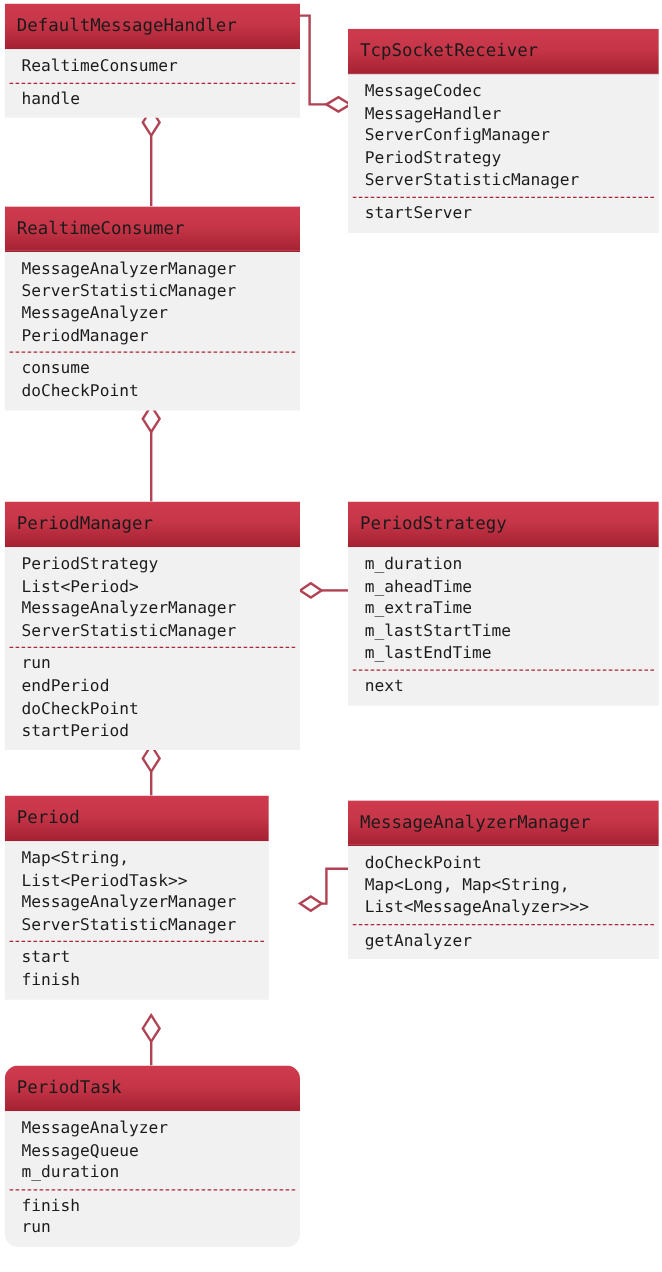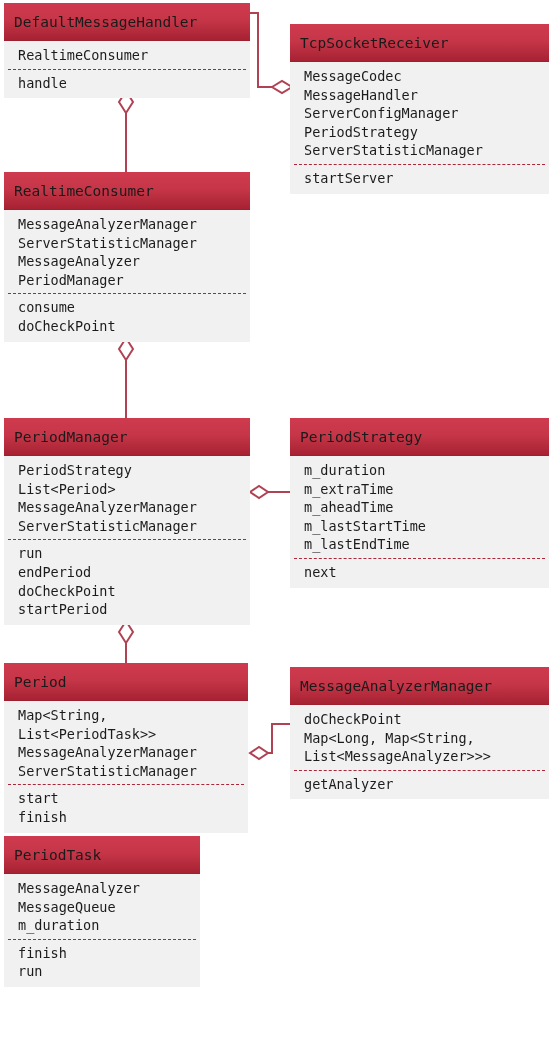--- a/index.html
+++ b/index.html
@@ -174,33 +174,33 @@
         <div class="uml-row">startPeriod</div>
       </div>
     </div>
   </div>
 
   <div class="uml-class" style="left:290px; top:418px; width:259px;">
     <div class="uml-header">PeriodStrategy</div>
     <div class="uml-body">
       <div class="uml-attrs">
         <div class="uml-row">m_duration</div>
+        <div class="uml-row">m_aheadTime</div>
         <div class="uml-row">m_extraTime</div>
-        <div class="uml-row">m_aheadTime</div>
         <div class="uml-row">m_lastStartTime</div>
         <div class="uml-row">m_lastEndTime</div>
       </div>
       <div class="uml-sep"></div>
       <div class="uml-ops">
         <div class="uml-row">next</div>
       </div>
     </div>
   </div>
 
-  <div class="uml-class" style="left:4px; top:663px; width:244px;">
+  <div class="uml-class" style="left:4px; top:663px; width:220px;">
     <div class="uml-header">Period</div>
     <div class="uml-body">
       <div class="uml-attrs">
         <div class="uml-row">Map&lt;String,</div>
         <div class="uml-row">List&lt;PeriodTask&gt;&gt;</div>
         <div class="uml-row">MessageAnalyzerManager</div>
         <div class="uml-row">ServerStatisticManager</div>
       </div>
       <div class="uml-sep"></div>
       <div class="uml-ops">
@@ -218,21 +218,21 @@
         <div class="uml-row">Map&lt;Long, Map&lt;String,</div>
         <div class="uml-row">List&lt;MessageAnalyzer&gt;&gt;&gt;</div>
       </div>
       <div class="uml-sep"></div>
       <div class="uml-ops">
         <div class="uml-row">getAnalyzer</div>
       </div>
     </div>
   </div>
 
-  <div class="uml-class" style="left:4px; top:836px; width:196px;">
+  <div class="uml-class" style="left:4px; top:888px; width:246px;border-radius:11px;">
     <div class="uml-header">PeriodTask</div>
     <div class="uml-body">
       <div class="uml-attrs">
         <div class="uml-row">MessageAnalyzer</div>
         <div class="uml-row">MessageQueue</div>
         <div class="uml-row">m_duration</div>
       </div>
       <div class="uml-sep"></div>
       <div class="uml-ops">
         <div class="uml-row">finish</div>

